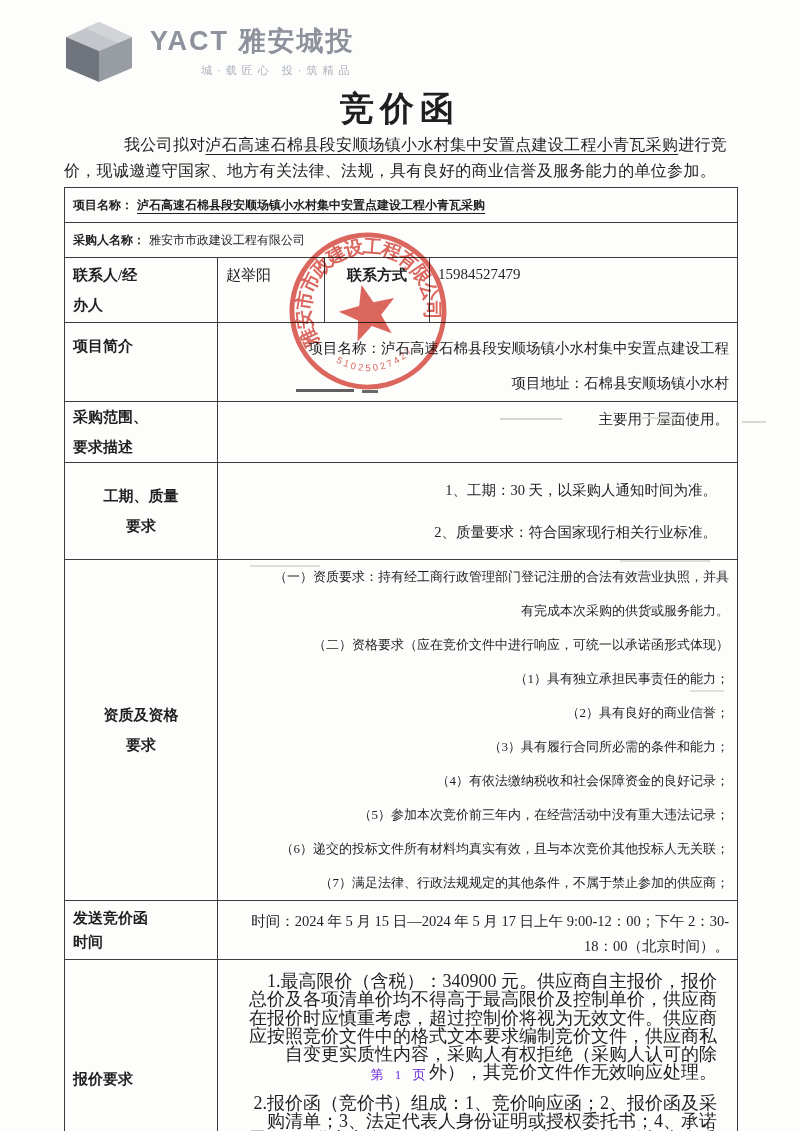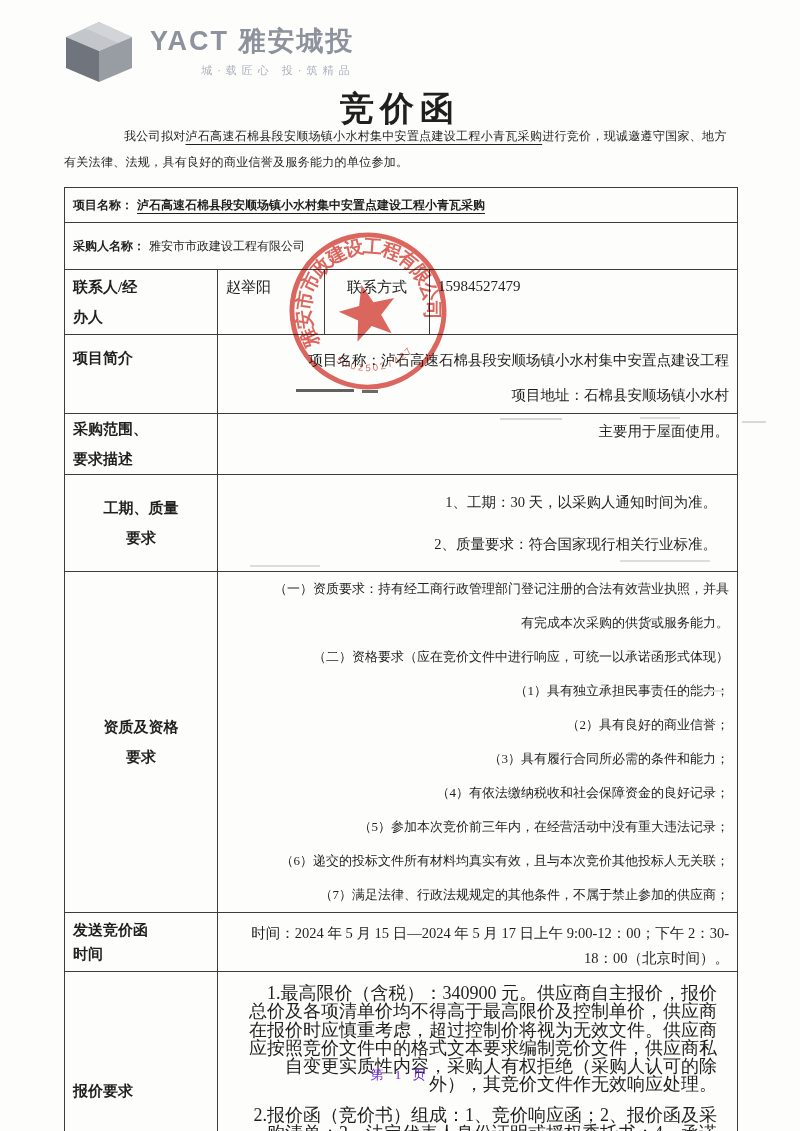--- a/index.html
+++ b/index.html
@@ -17,43 +17,43 @@
   .logo{position:absolute;left:64px;top:20px;display:flex;align-items:flex-start;text-align:right;}
   .logo .cube{width:70px;height:64px;}
   .logo .words{margin-left:16px;padding-top:8px;}
   .brand{font-family:"Liberation Sans","DejaVu Sans",sans-serif;font-weight:bold;
          font-size:27px;color:#8d929c;letter-spacing:2px;line-height:1;}
   .tagline{font-family:"Liberation Sans","DejaVu Sans",sans-serif;font-size:11px;
          color:#aab0bb;letter-spacing:5px;margin-top:8px;}
   
   .doc-title{position:absolute;top:86px;left:0;width:100%;text-align:center;
          font-size:34px;font-weight:bold;letter-spacing:6px;}
-  .intro{position:absolute;left:64px;top:123px;width:674px;
-         font-size:12px;line-height:26px;letter-spacing:.3px;}
+  .intro{position:absolute;left:64px;top:132px;width:674px;
+         font-size:16px;line-height:26px;letter-spacing:.3px;}
   .intro p{margin:0;text-indent:60px;}
   .u{ text-decoration:underline;text-underline-offset:4px;}
   
   table.bid{position:absolute;left:64px;top:187px;width:673px;
          border-collapse:collapse;table-layout:fixed;font-size:14.5px;}
   table.bid td{border:1px solid #3c3c3c;padding:0 8px;vertical-align:middle;
          overflow:hidden;}
   td.lbl{font-weight:bold;font-size:15px;white-space:pre-line;line-height:30px;}
   td.lbl.center{text-align:center;}
   .fw{font-size:12px;}
   .fw .lab{font-weight:bold;}
   .fw .val{padding-left:4px;}
   .fw .val.u{font-weight:bold;}
   td.content{padding-left:14px;padding-right:4px;text-align:right;}
   .t-top{vertical-align:top !important;padding-top:8px !important;}
   .ov-line{line-height:35px;}
   .sched p{margin:12px;line-height:30px;}
   .qual p{margin:0;line-height:34px;text-indent:42px;font-size:13px;}
   .sendtime{line-height:25px;}
   .quote p{margin:12px;line-height:18.3px;text-indent:14px;font-size:18px;}
-  td.method{font-weight:normal;text-align:center;font-size:15px;}
+  td.method{font-weight:bold;text-align:center;font-size:15px;}
   
   .stamp{position:absolute;left:283px;top:226px;width:170px;height:170px;
          transform:rotate(-14deg);opacity:.82;mix-blend-mode:multiply;pointer-events:none;}
   
   .footer{position:absolute;top:1066px;left:0;width:100%;text-align:center;
          font-size:13px;color:#6d28d9;letter-spacing:4px;}
   
   .art{position:absolute;pointer-events:none;}
 </style>
 </head>
@@ -88,21 +88,21 @@
         <col style="width:107px">
         <col style="width:105px">
         <col style="width:308px">
       </colgroup>
     <tbody>
         <tr style="height:35px">
       <td colspan="4" class="fw">
         <span class="lab">项目名称：</span><span class="val u">泸石高速石棉县段安顺场镇小水村集中安置点建设工程小青瓦采购</span>
       </td>
     </tr>
-    <tr style="height:47px">
+    <tr style="height:35px">
       <td colspan="4" class="fw">
         <span class="lab">采购人名称：</span><span class="val">雅安市市政建设工程有限公司</span>
       </td>
     </tr>
     <tr style="height:65px">
       <td class="lbl">联系人/经
 办人</td>
       <td class="t-top" style="font-size:15px">赵举阳</td>
       <td class="method t-top">联系方式</td>
       <td class="t-top" style="font-size:15px">15984527479</td>

